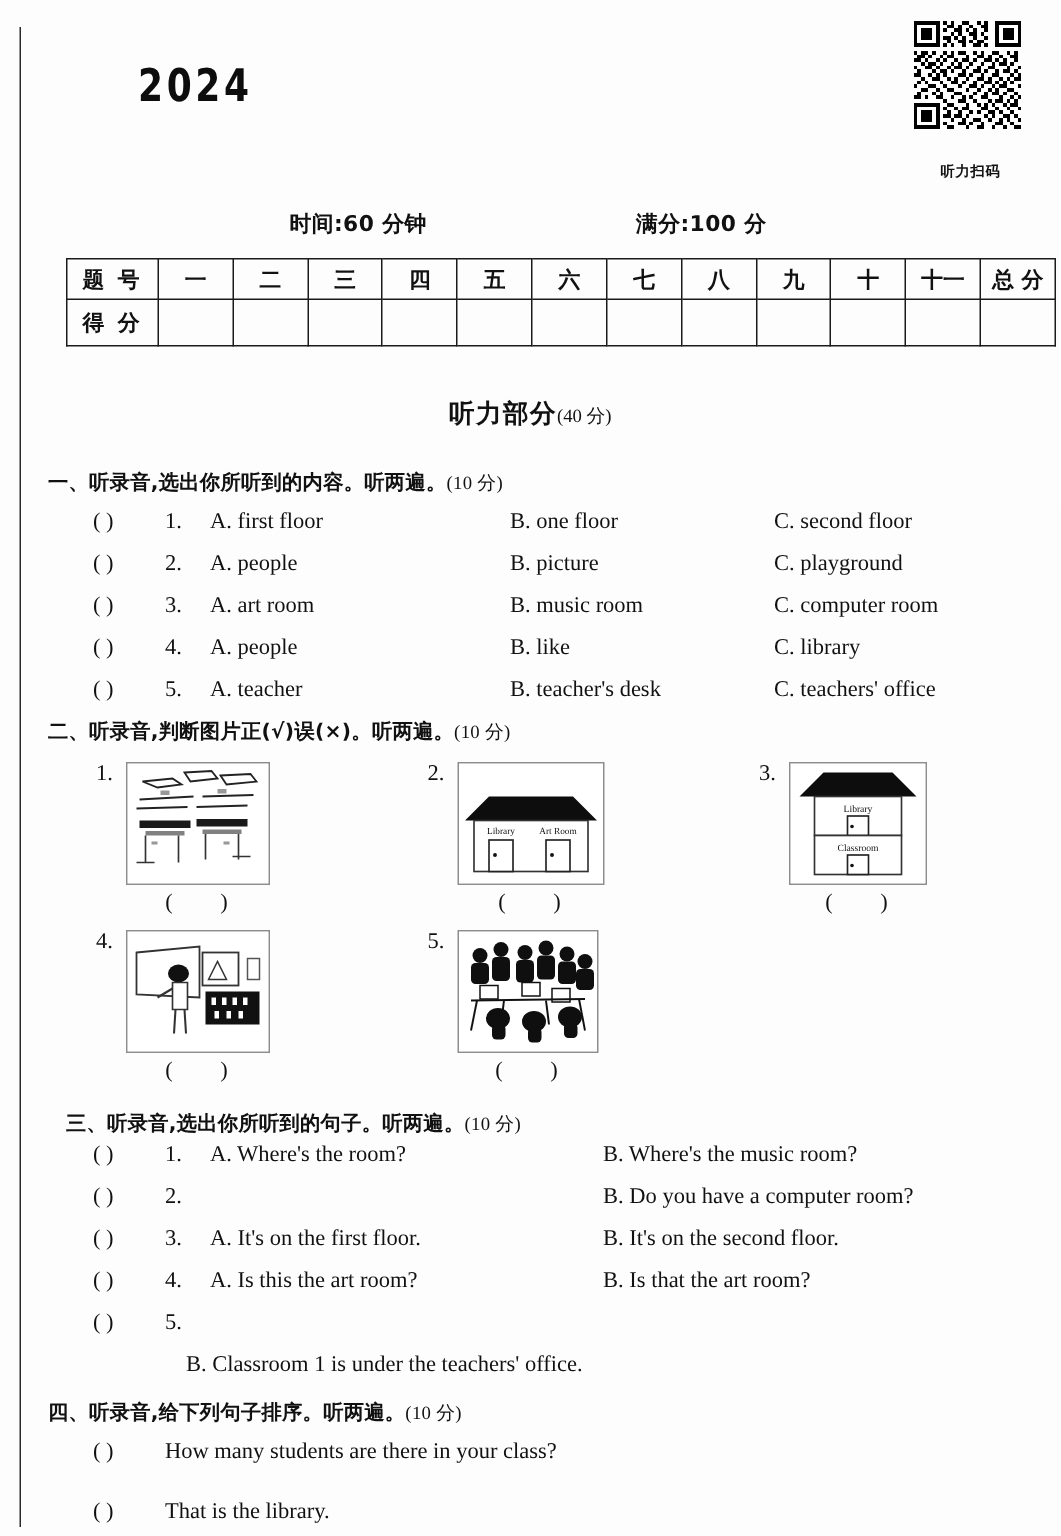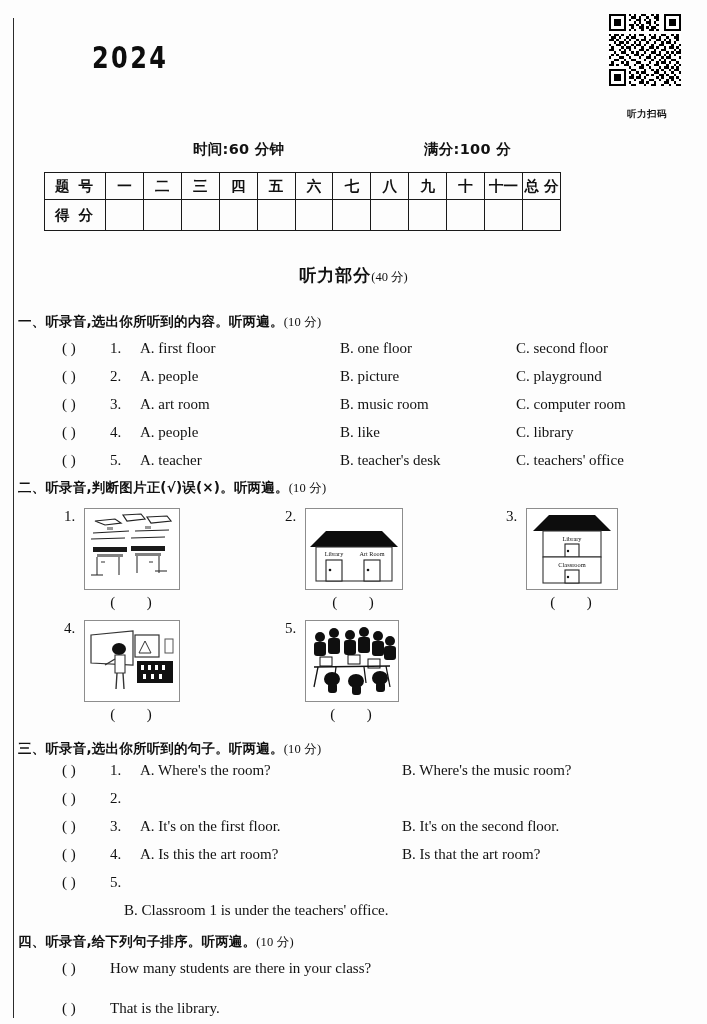--- a/index.html
+++ b/index.html
@@ -105,21 +105,21 @@
     font-size: 14.5px;
     font-weight: 700;
     letter-spacing: 0.3px;
   }
 
   
   .score-table {
     position: absolute;
     left: 44px;
     top: 172px;
-    width: 517px;
+    width: 660px;
     border-collapse: collapse;
     table-layout: fixed;
   }
   .score-table td {
     border: 1.1px solid #1a1a1a;
     height: 26px;
     text-align: center;
     vertical-align: middle;
     font-family: "DejaVu Sans", sans-serif;
     font-size: 14.5px;
@@ -146,21 +146,21 @@
   }
   .part-title .pts {
     font-size: 12.5px;
     font-weight: 400;
     font-family: "Liberation Serif", serif;
     letter-spacing: 0;
   }
 
   .sec-head {
     position: absolute;
-    left: 18px;
+    left: 32px;
     font-family: "DejaVu Sans", sans-serif;
     font-size: 13.5px;
     font-weight: 700;
     letter-spacing: 0.2px;
     white-space: nowrap;
   }
   .sec-head .pts {
     font-family: "Liberation Serif", serif;
     font-size: 12.5px;
     font-weight: 400;
@@ -701,31 +701,32 @@
           <ellipse cx="50" cy="60" rx="8" ry="7"></ellipse>
             <rect x="46" y="64" width="9" height="10" rx="3"></rect>
           <ellipse cx="74" cy="57" rx="8" ry="7"></ellipse>
             <rect x="70" y="61" width="9" height="10" rx="3"></rect>
         </g>
       </svg>
     </div>
     <div class="pic-answer" style="left:20px; top:86px; width:92px;">( )</div>
   </div>
 
-  <div class="sec-head" style="top:740px;">
+  <div class="sec-head" style="top:740px;margin-left:12px;">
     <span>三、听录音,选出你所听到的句子。听两遍。</span><span class="pts">(10 分)</span>
   </div>
 
   <div class="qrow sec3" style="top:762px;">
     <span class="paren">(        )</span><span class="num">1.</span>
     <span class="opt opt-a">A. Where's the room?</span>
     <span class="opt opt-b">B. Where's the music room?</span>
   </div>
   <div class="qrow sec3" style="top:790px;">
     <span class="paren">(        )</span><span class="num">2.</span>
+    <span class="opt opt-b">B. Do you have a computer room?</span>
   </div>
   <div class="qrow sec3" style="top:818px;">
     <span class="paren">(        )</span><span class="num">3.</span>
     <span class="opt opt-a">A. It's on the first floor.</span>
     <span class="opt opt-b">B. It's on the second floor.</span>
   </div>
   <div class="qrow sec3" style="top:846px;">
     <span class="paren">(        )</span><span class="num">4.</span>
     <span class="opt opt-a">A. Is this the art room?</span>
     <span class="opt opt-b">B. Is that the art room?</span>

